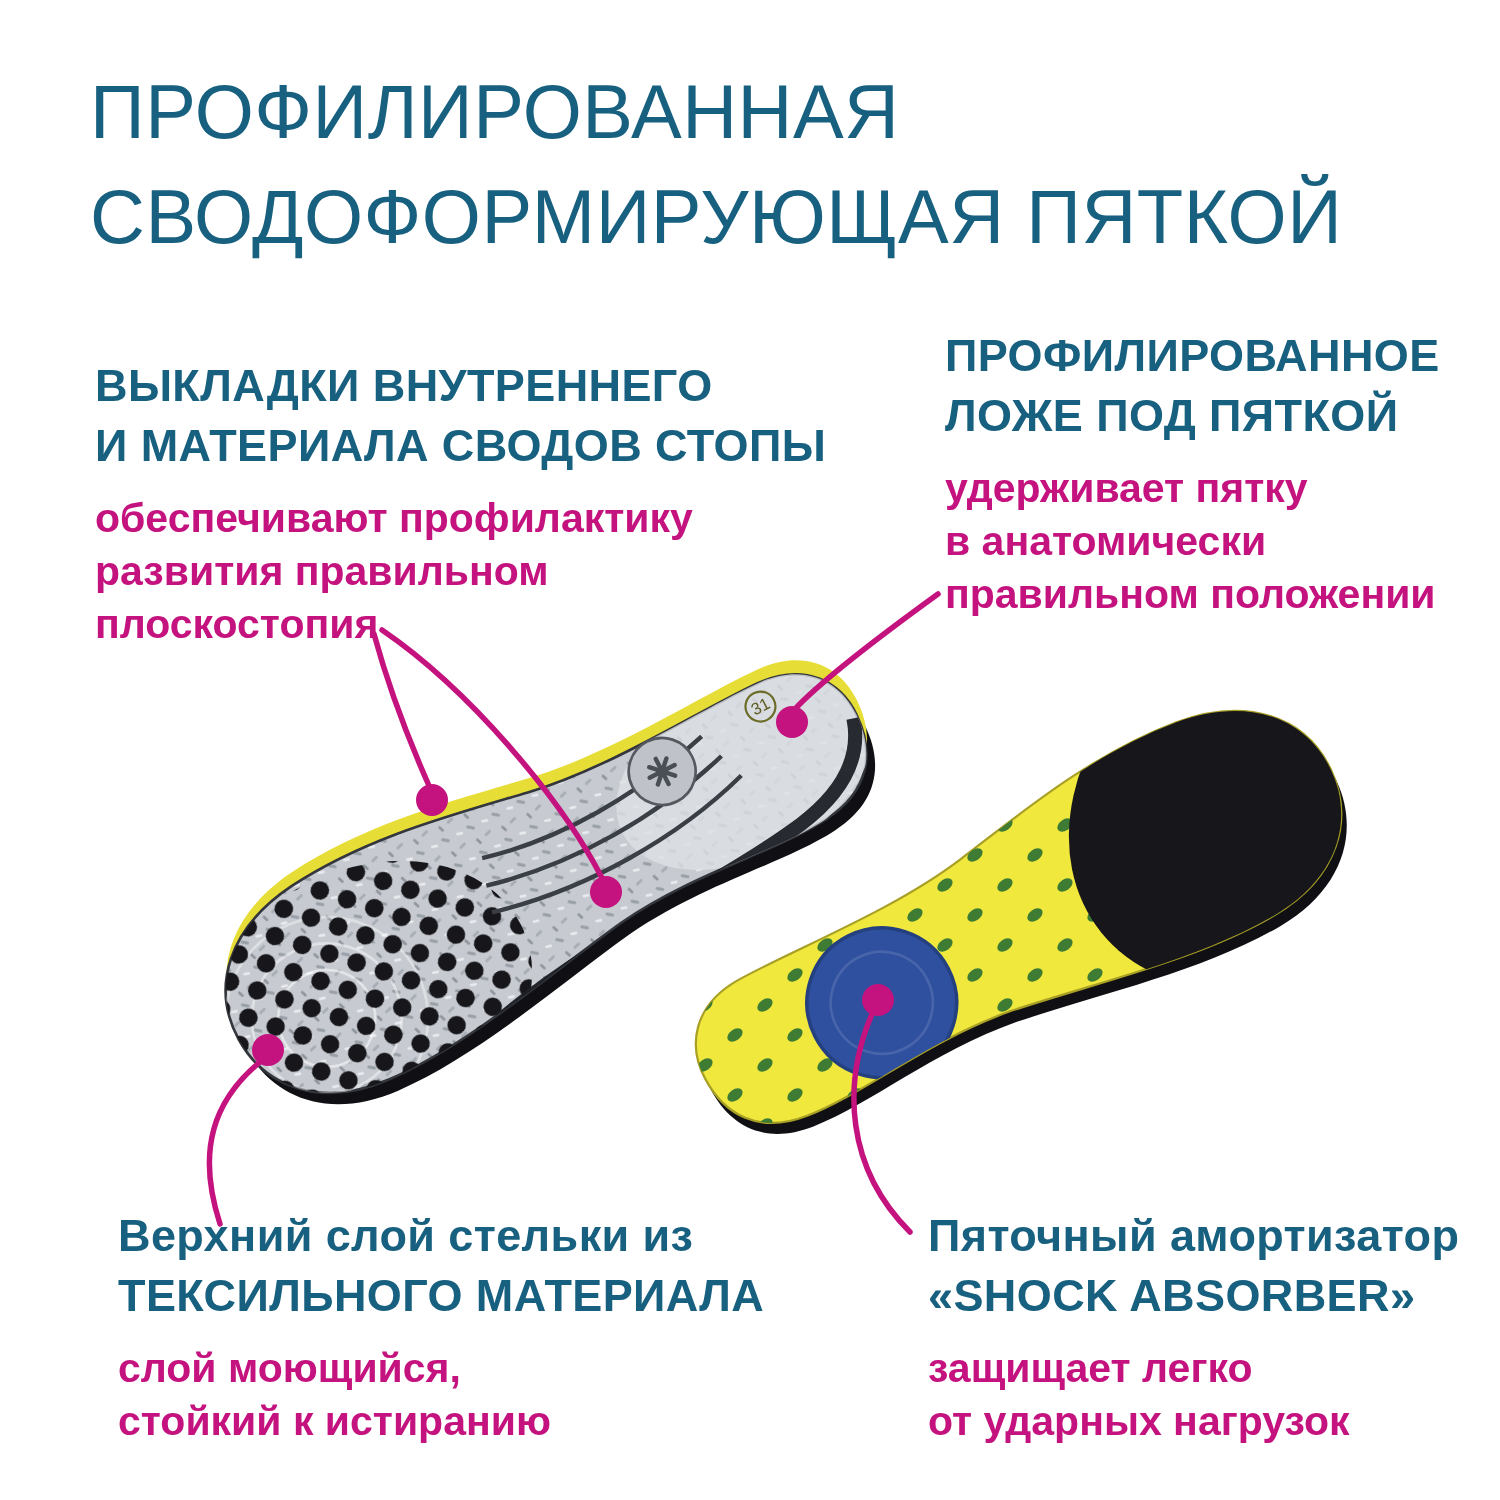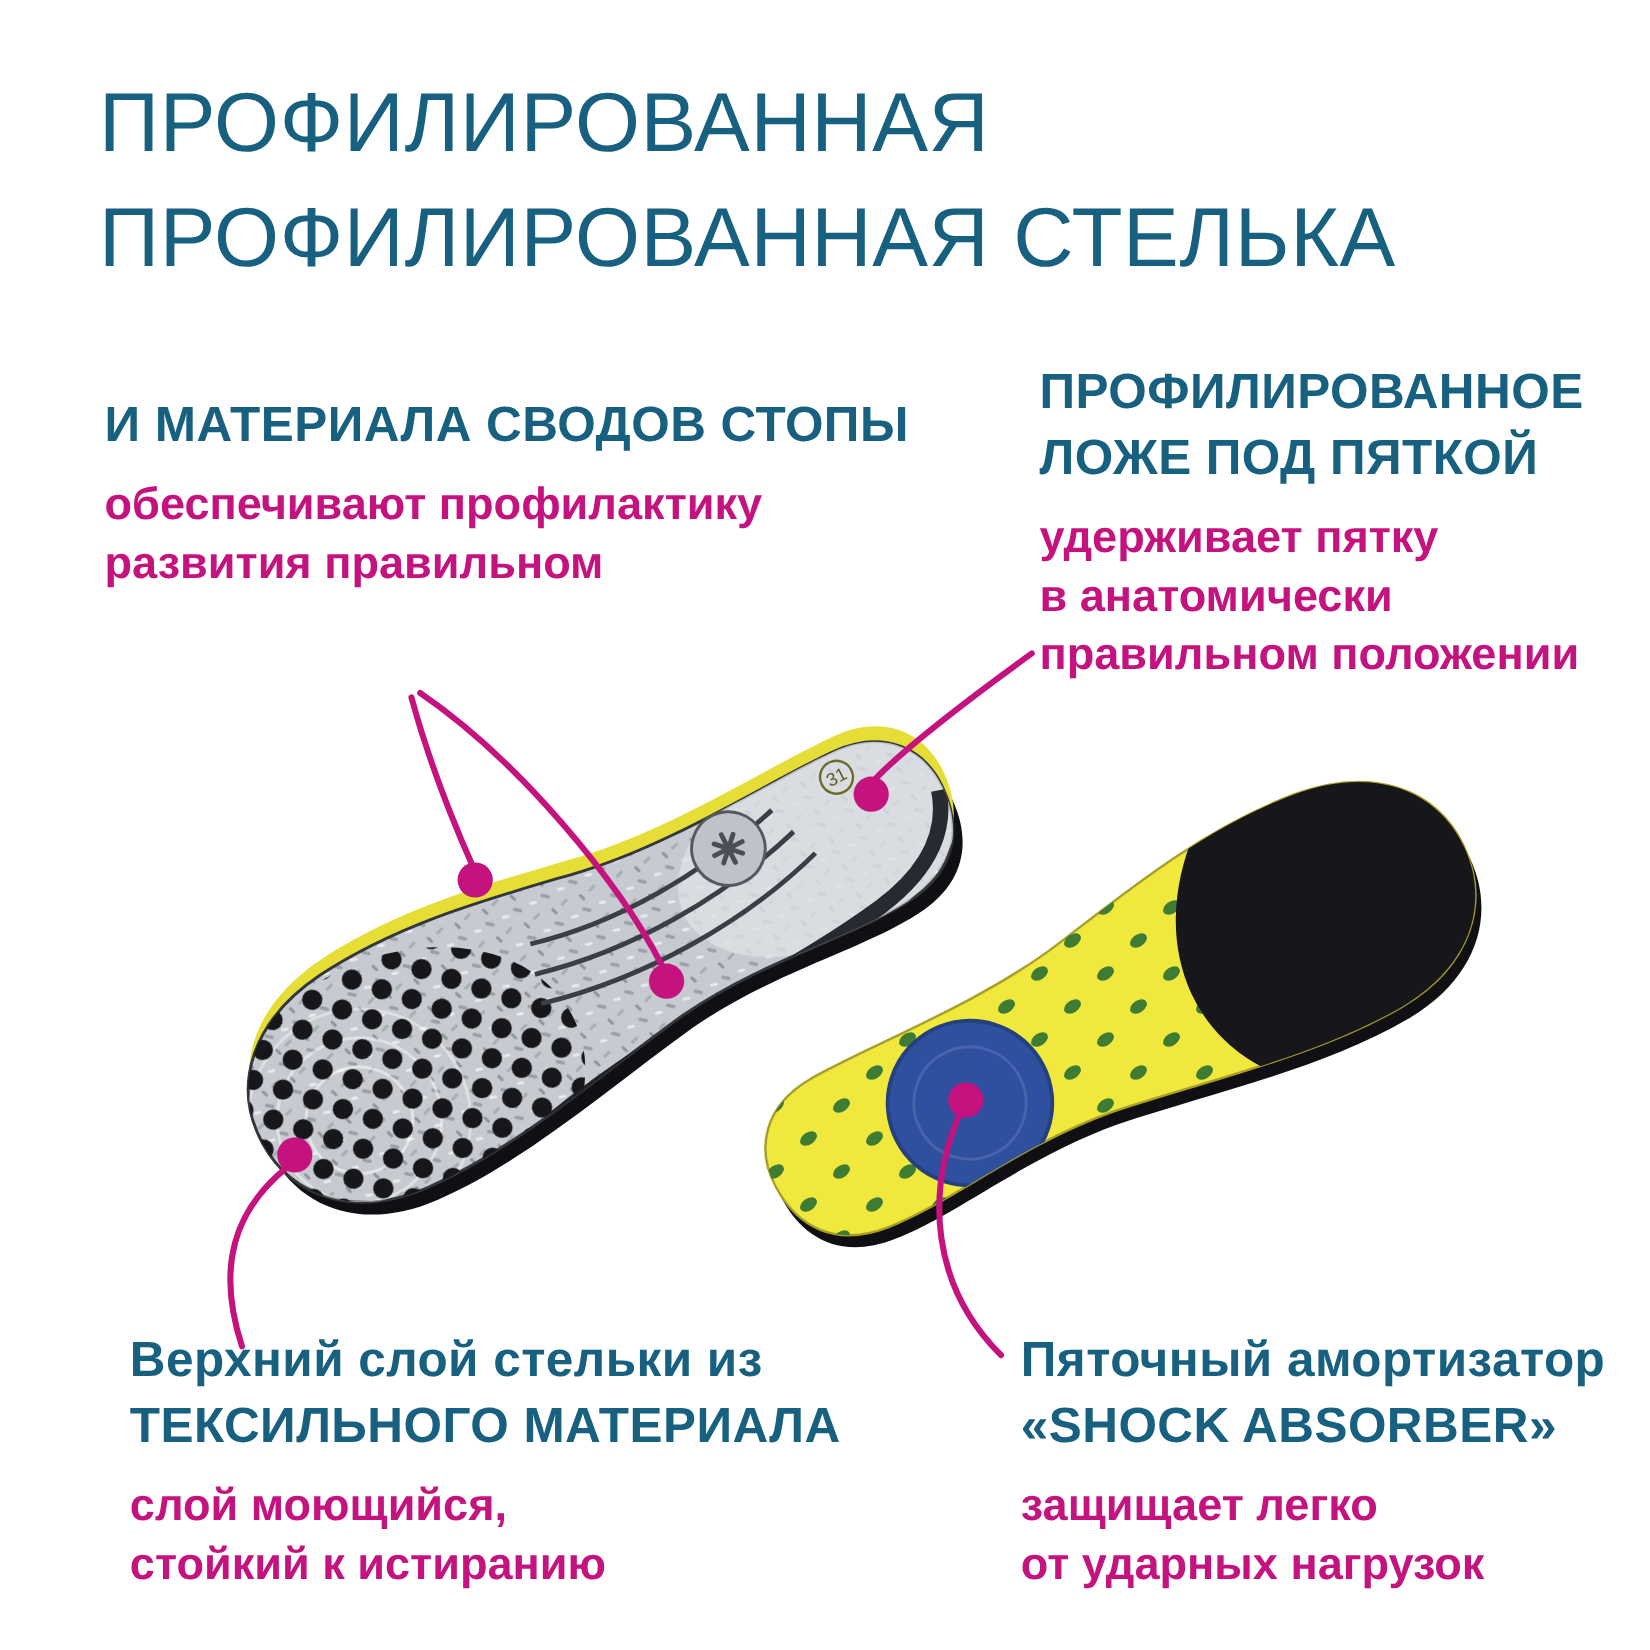--- a/index.html
+++ b/index.html
@@ -117,30 +117,32 @@
       <circle class="callout-dot" cx="792" cy="722" r="16"></circle>
       <path class="callout" d="M 220,1224 C 196,1150 214,1100 260,1062"></path>
       <circle class="callout-dot" cx="268" cy="1050" r="16"></circle>
       <path class="callout" d="M 910,1232 C 846,1168 842,1084 872,1014"></path>
       <circle class="callout-dot" cx="878" cy="1000" r="16"></circle>
     </g>
   </svg>
 
   <div class="title">
     <div>ПРОФИЛИРОВАННАЯ</div>
-    <div>ПРОФИЛИРОВАННАЯ СТЕЛЬКА</div>
+    <div>СВОДОФОРМИРУЮЩАЯ ПЯТКОЙ</div>
   </div>
 
   <div class="ann" id="ann-arch">
     <div class="heading">
+      <div>ВЫКЛАДКИ ВНУТРЕННЕГО</div>
       <div>И МАТЕРИАЛА СВОДОВ СТОПЫ</div>
     </div>
     <div class="body">
       <div>обеспечивают профилактику</div>
       <div>развития правильном</div>
+      <div>плоскостопия</div>
     </div>
   </div>
 
   <div class="ann" id="ann-heel">
     <div class="heading">
       <div>ПРОФИЛИРОВАННОЕ</div>
       <div>ЛОЖЕ ПОД ПЯТКОЙ</div>
     </div>
     <div class="body">
       <div>удерживает пятку</div>

